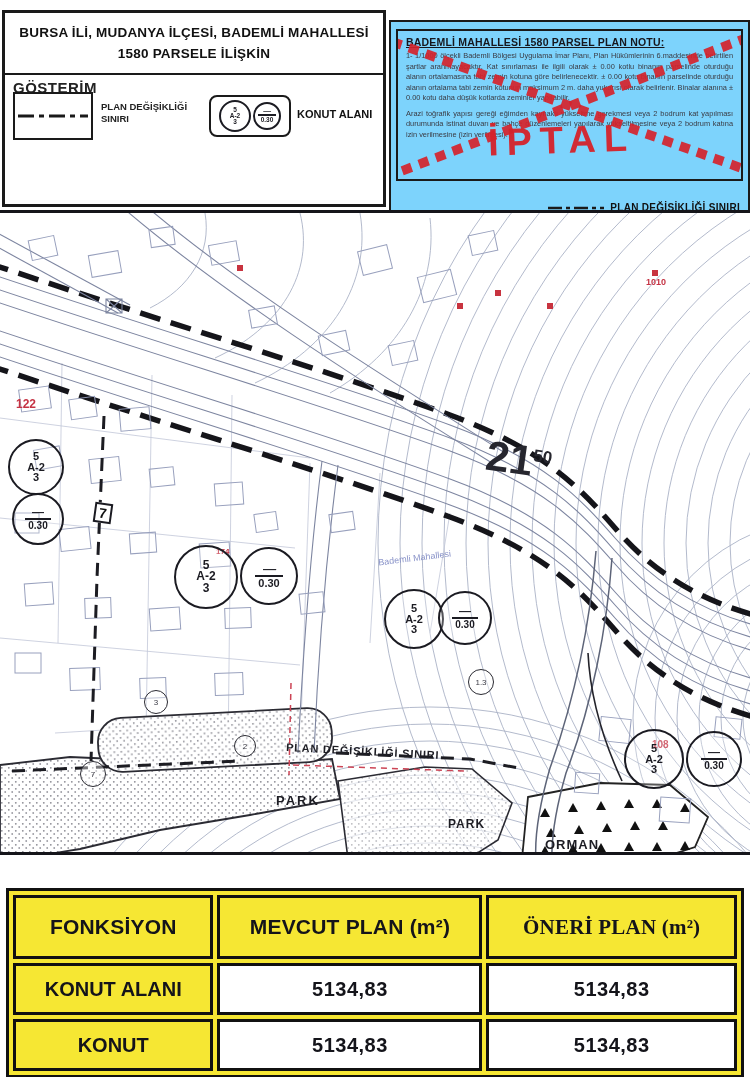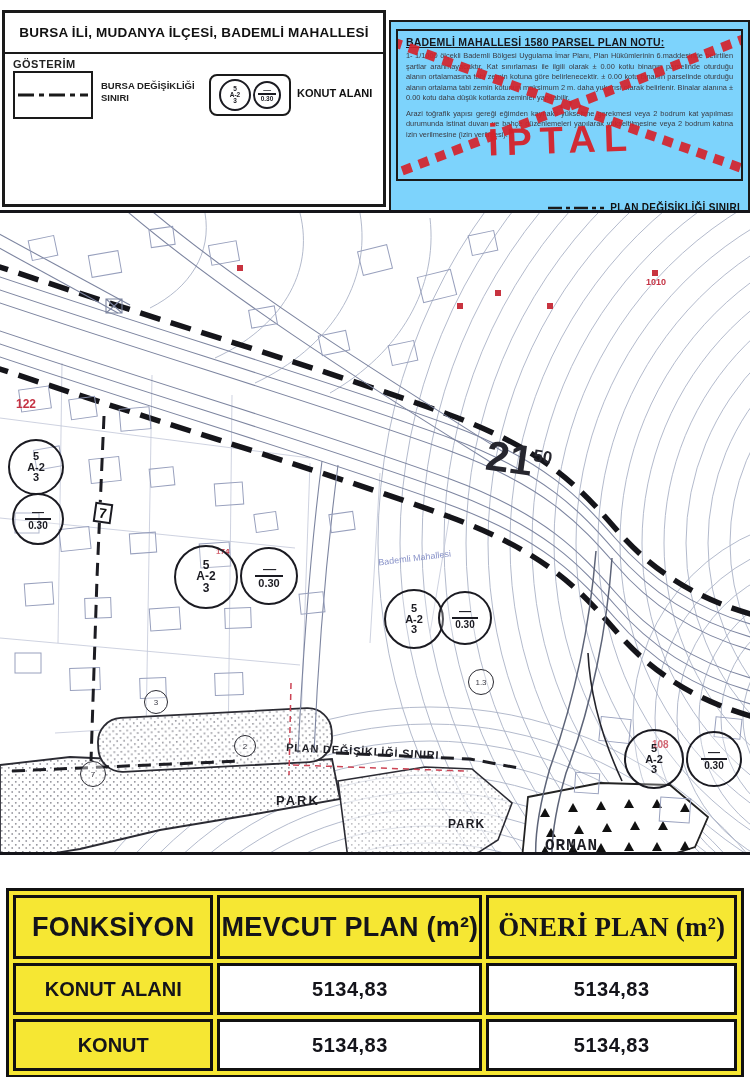--- a/index.html
+++ b/index.html
@@ -5,21 +5,21 @@
   html,body{margin:0;padding:0;background:#e8e8e8;}
   .page{position:relative;width:750px;height:1077px;background:#fff;overflow:hidden;
         font-family:"Liberation Sans",sans-serif;color:#111;padding-left:47px;}
   
   .title-block{position:absolute;left:2px;top:10px;width:384px;height:197px;
                border:3px solid #1a1a1a;box-sizing:border-box;background:#fff;}
   .title-lines{padding:10px 6px 8px 6px;text-align:center;font-weight:bold;
                font-size:13.5px;line-height:1.55;letter-spacing:.2px;}
   .title-divider{border-top:2.5px solid #1a1a1a;margin:0;}
   .legend-area{position:relative;height:84px;}
-  .legend-heading{position:absolute;left:8px;top:4px;font-size:11px;font-weight:600;
+  .legend-heading{position:absolute;left:8px;top:4px;font-size:15px;font-weight:600;
                   letter-spacing:.5px;color:#222;}
   .legend-linebox{position:absolute;left:8px;top:17px;width:80px;height:48px;
                   border:2.5px solid #1a1a1a;box-sizing:border-box;display:flex;
                   align-items:center;justify-content:center;background:#fff;}
   .legend-line-label{position:absolute;left:96px;top:26px;font-size:9.5px;line-height:1.25;
                      color:#222;font-weight:600;}
   .legend-konutbox{position:absolute;left:204px;top:20px;width:82px;height:42px;
                    border:2.5px solid #1a1a1a;border-radius:8px;box-sizing:border-box;
                    display:flex;align-items:center;justify-content:center;gap:2px;background:#fff;}
   .legend-konut-label{position:absolute;left:292px;top:33px;font-size:11px;font-weight:bold;}
@@ -77,45 +77,46 @@
   .marker{position:absolute;border:1.6px solid #2a2a32;border-radius:50%;display:flex;
           align-items:center;justify-content:center;font-size:8px;color:#3a3a44;
           background:rgba(255,255,255,.4);box-sizing:border-box;}
   .red-sq{position:absolute;width:6px;height:6px;background:#c8333f;}
   
   .area-table{position:absolute;left:6px;top:888px;width:738px;
               background:#f6e733;border:3px solid #111;box-sizing:border-box;}
   .area-table table{width:100%;border-collapse:separate;border-spacing:4px;}
   .area-table td{border:3px solid #111;text-align:center;vertical-align:middle;
                  font-weight:bold;color:#14141a;}
-  .area-table .hdr td{background:#f6e733;font-size:27px;height:56px;letter-spacing:.2px;margin-top:16px;}
+  .area-table .hdr td{background:#f6e733;font-size:21px;height:56px;letter-spacing:.2px;margin-top:16px;}
   .area-table .lblcell{background:#f6e733;font-size:20px;}
   .area-table .valcell{background:#fff;font-size:20px;letter-spacing:.5px;}
   .area-table tr{height:52px;}
   .c0{width:28%;} .c1{width:37%;} .c2{width:35%;font-family:Liberation Serif, serif;}
 </style>
 </head>
 <body>
 
 <div class="page">
 
   <div class="title-block">
     <div class="title-lines">
       <div>BURSA İLİ, MUDANYA İLÇESİ, BADEMLİ MAHALLESİ</div>
+      <div>1580 PARSELE İLİŞKİN</div>
     </div>
     <div class="title-divider"></div>
     <div class="legend-area">
       <div class="legend-heading">GÖSTERİM</div>
       <div class="legend-linebox">
         <svg width="70" height="10">
           <path d="M 0,5 H 70" stroke="#1a1a1a" stroke-width="3" fill="none" stroke-dasharray="16 5 5 5"></path>
         </svg>
       </div>
       <div class="legend-line-label">
-        <div>BURSA DEĞİŞİKLİĞİ</div>
+        <div>PLAN DEĞİŞİKLİĞİ</div>
         <div>SINIRI</div>
       </div>
       <div class="legend-konutbox">
         <div class="zc mini">
           <span>5</span>
           <span>A-2</span>
           <span>3</span>
         </div>
         <div class="zr mini">
           <span class="zr-dash">—</span>
@@ -293,21 +294,21 @@
         <path class="hd3" d="M 336,540 L 470,546 L 524,556"></path>
         <path class="red-d" d="M 293,552 L 464,558"></path>
         <path class="red-d" d="M 291,470 L 289,562"></path>
         <path class="blk" d="M 588,440 C 590,480 602,525 622,568"></path>
       </g>
     </svg>
 
     <div class="map-label lbl-bold" style="left:286px;top:532px;font-size:11px;letter-spacing:.8px;transform:rotate(3deg);">PLAN DEĞİŞİKLİĞİ SINIRI</div>
     <div class="map-label lbl-bold" style="left:276px;top:580px;font-size:13px;letter-spacing:2px;">PARK</div>
     <div class="map-label lbl-bold" style="left:448px;top:604px;font-size:12px;letter-spacing:1px;">PARK</div>
-    <div class="map-label lbl-bold" style="left:545px;top:624px;font-size:16px;letter-spacing:1px;font-family:Liberation Mono, monospace;">ORMAN</div>
+    <div class="map-label lbl-bold" style="left:545px;top:624px;font-size:13px;letter-spacing:1px;">ORMAN</div>
     <div class="road-num" style="left:486px;top:226px;"><span>21</span><sup>50</sup></div>
     <div class="map-label lbl-red" style="left:16px;top:184px;font-size:12px;">122</div>
     <div class="map-label lbl-red" style="left:646px;top:64px;font-size:9px;">1010</div>
     <div class="map-label lbl-red" style="left:216px;top:334px;font-size:8px;">174</div>
     <div class="map-label lbl-red" style="left:652px;top:526px;font-size:10px;">108</div>
     <div class="box7" style="left:94px;top:290px;">7</div>
     <div class="map-label lbl-blue" style="left:378px;top:340px;font-size:9px;transform:rotate(-7deg);">Bademli Mahallesi</div>
 
     <div class="red-sq" style="left:237px;top:52px;"></div>
     <div class="red-sq" style="left:457px;top:90px;"></div>

